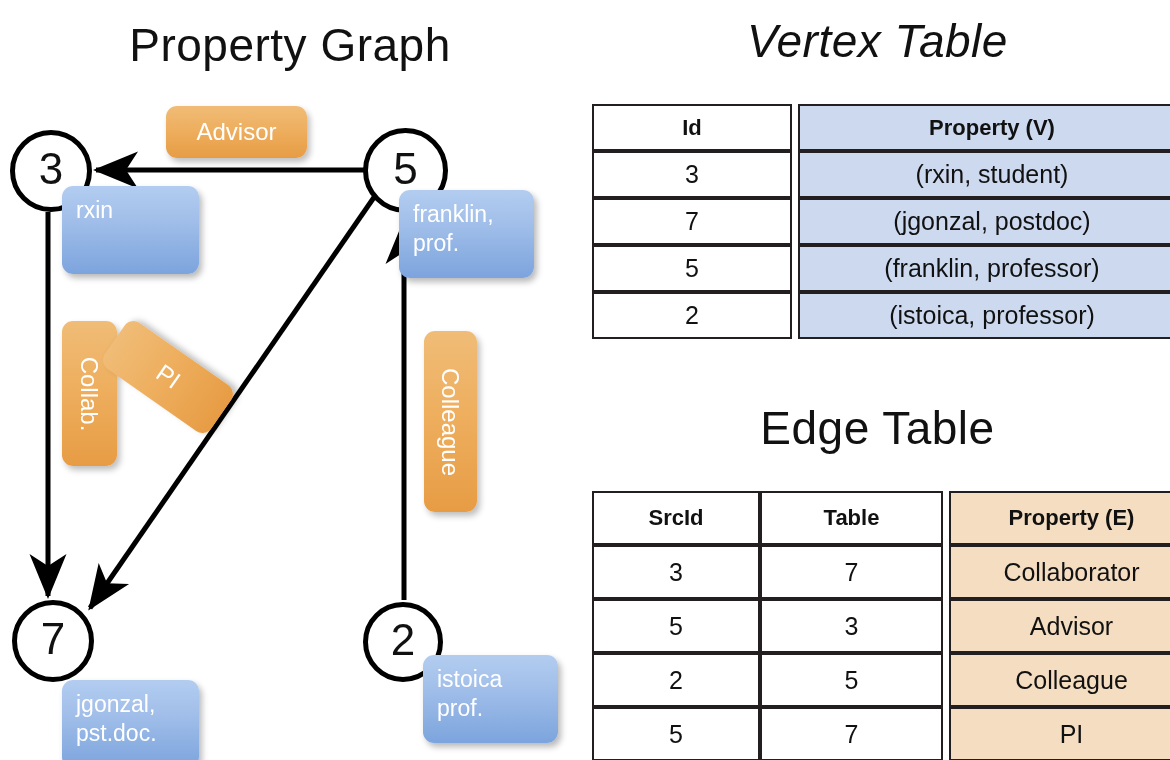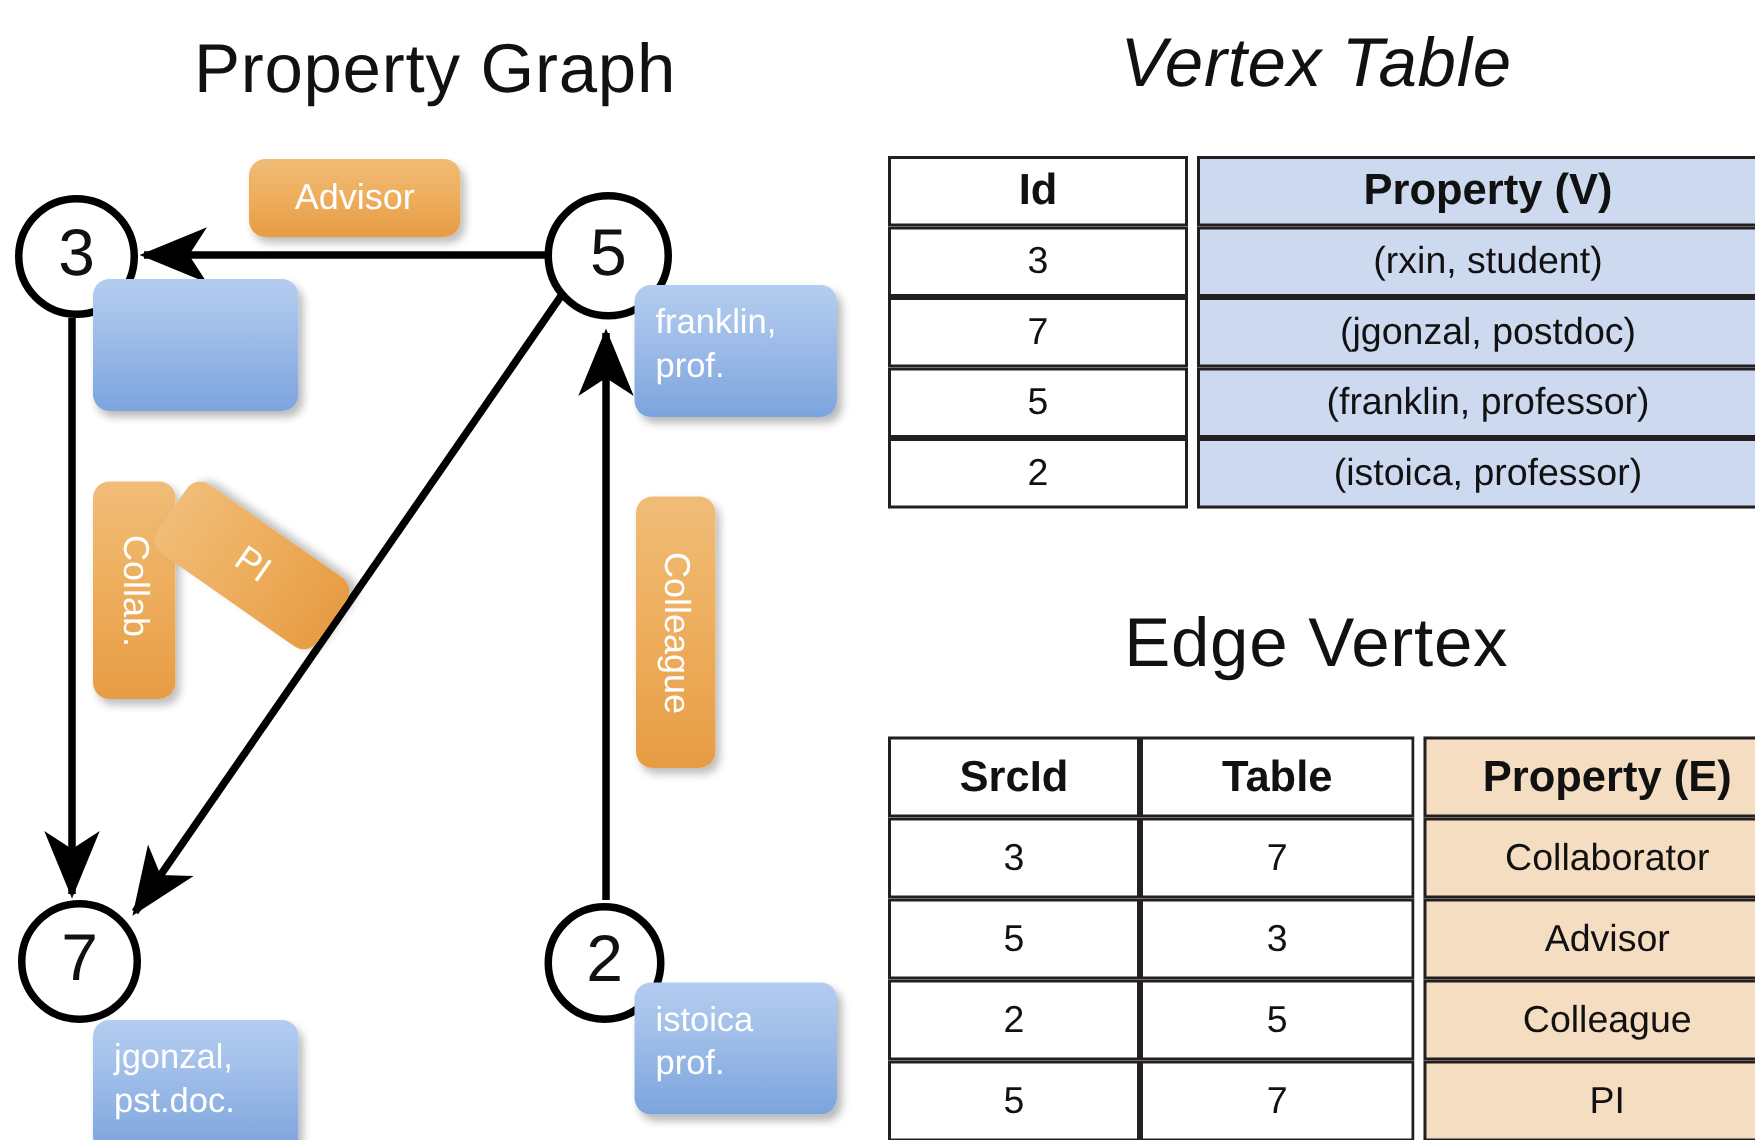--- a/index.html
+++ b/index.html
@@ -59,21 +59,21 @@
     position:absolute;border-collapse:separate;border-spacing:0;
     table-layout:fixed;
   }
   table.tbl td{
     border:2px solid #231f20;
     text-align:center;vertical-align:middle;
     font-size:25px;font-weight:400;color:#111;
     padding:4px 2px;background:#fff;
     font-family:"Liberation Sans", sans-serif;
   }
-  table.tbl td.hdr{font-weight:bold;font-size:29px;}
+  table.tbl td.hdr{font-weight:bold;font-size:22px;}
   .vprop{background:#ccd9ef !important;}
   .eprop{background:#f5ddc2 !important;}
 
   #vertex-table{left:592px;top:104px;width:576px;}
   #vertex-table td.c-id{width:192px;}
   #vertex-table td.c-prop{width:380px;}
   #vertex-table tr{height:47px;}
 
   #edge-table{left:592px;top:491px;width:576px;}
   #edge-table td.c-src{width:160px;}
@@ -83,21 +83,21 @@
 
   .spacer-col{width:6px;border:none !important;background:#fff !important;padding:0 !important;}
 </style>
 </head>
 <body>
 
 <div class="stage">
 
   <div class="title" id="title-graph">Property Graph</div>
   <div class="title" id="title-vertex">Vertex Table</div>
-  <div class="title" id="title-edge">Edge Vertex</div>
+  <div class="title" id="title-edge">Edge Table</div>
 
   <svg id="graph-svg" viewBox="0 0 585 760">
     <defs>
       <marker id="arrowhead" markerWidth="11" markerHeight="11" refX="8.4" refY="4" orient="auto" markerUnits="strokeWidth">
         <path d="M0,0.3 L9,4 L0,7.7 L2.4,4 Z" fill="#000"></path>
       </marker>
     </defs>
 
     <line x1="366" y1="170" x2="96" y2="170" stroke="#000" stroke-width="5" marker-end="url(#arrowhead)"></line>
 
@@ -128,22 +128,23 @@
     <span class="lbl">Collab.</span>
   </div>
   <div class="ebox rot55" id="ebox-pi" style="left: 140px; top: 312px; width: 56px; height: 130px; transform: rotate(-55deg);">
     <span class="lbl">PI</span>
   </div>
   <div class="ebox rot90" id="ebox-colleague" style="left: 424px; top: 331px; width: 53px; height: 181px;">
     <span class="lbl">Colleague</span>
   </div>
 
   <div class="pbox" id="pbox-rxin" style="left: 62px; top: 186px; width: 137px; height: 88px;">
-  </div>
-  <div class="pbox" id="pbox-franklin" style="left: 423px; top: 190px; width: 135px; height: 88px;">
+    <div>rxin</div>
+  </div>
+  <div class="pbox" id="pbox-franklin" style="left: 399px; top: 190px; width: 135px; height: 88px;">
     <div>franklin,</div>
     <div>prof.</div>
   </div>
   <div class="pbox" id="pbox-jgonzal" style="left: 62px; top: 680px; width: 137px; height: 88px;">
     <div>jgonzal,</div>
     <div>pst.doc.</div>
   </div>
   <div class="pbox" id="pbox-istoica" style="left: 423px; top: 655px; width: 135px; height: 88px;">
     <div>istoica</div>
     <div>prof.</div>

